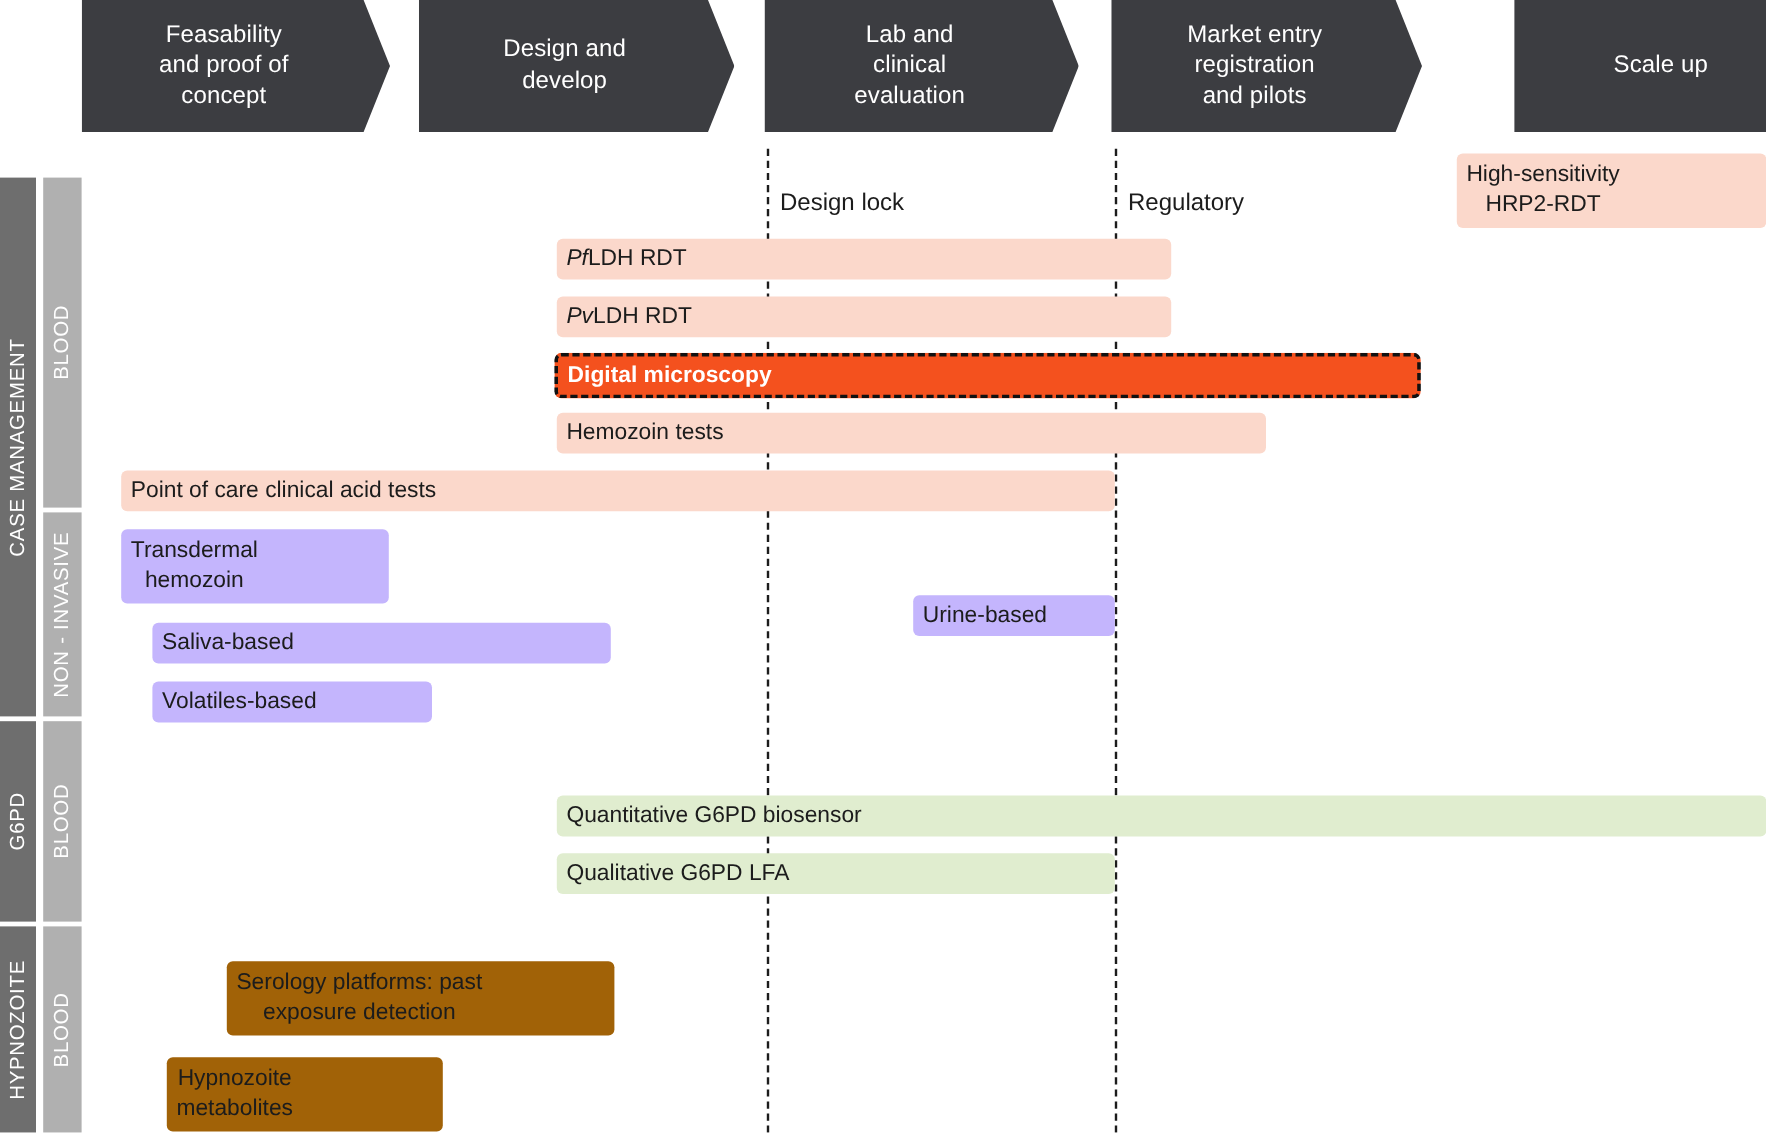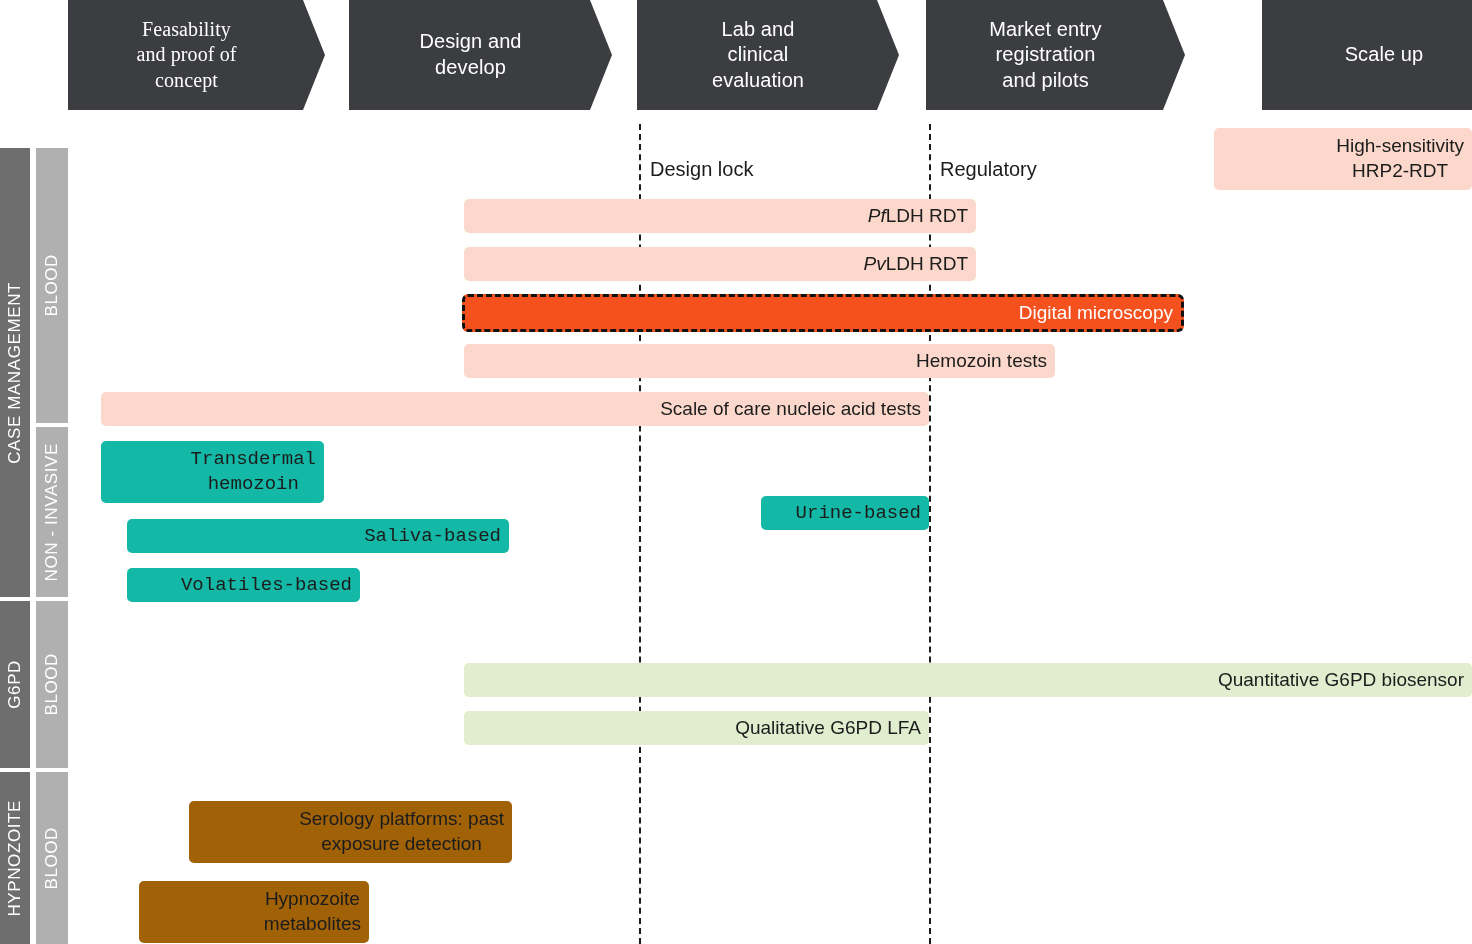--- a/index.html
+++ b/index.html
@@ -89,47 +89,47 @@
     white-space: nowrap;
     margin-top: 26px;
   }
 
   
   .bar {
     position: absolute;
     border-radius: 5px;
     display: flex;
     align-items: center;
-    justify-content: flex-end;
+    justify-content: flex-start;
     text-align: center;
     font-size: 19px;
     color: #1c1c1c;
     line-height: 1.3;
     white-space: pre-line;
     padding: 0 8px;
   }
   .bar.blood   { background: #fbd8cb; }
-  .bar.nonin   { background: #14b8a6; font-family: Liberation Mono, monospace; }
+  .bar.nonin   { background: #c4b5fd; }
   .bar.g6pd    { background: #e0edcf; margin-top: 16px; }
   .bar.hypno   { background: #a16207; }
   .bar.hl {
     background: #f4511e;
     color: #ffffff;
-    font-weight: normal;
+    font-weight: bold;
     border: 3px dashed #111111;
     border-radius: 6px;
   }
   .bar em { font-style: italic; }
 </style>
 </head>
 <body>
 
 <div id="root">
 
-  <div class="phase arrow" style="left:68px; width:257px;font-family:Liberation Serif, serif;">
+  <div class="phase arrow" style="left:68px; width:257px;">
     <span>Feasability
 and proof of
 concept</span>
   </div>
   <div class="phase arrow" style="left:349px; width:263px;">
     <span>Design and
 develop</span>
   </div>
   <div class="phase arrow" style="left:637px; width:262px;">
     <span>Lab and
@@ -189,21 +189,21 @@
 
   <div class="bar hl" style="left:462px; top:294px; width:722px; height:38px;">
     <span>Digital microscopy</span>
   </div>
 
   <div class="bar blood" style="left:464px; top:344px; width:591px; height:34px;">
     <span>Hemozoin tests</span>
   </div>
 
   <div class="bar blood" style="left:101px; top:392px; width:828px; height:34px;">
-    <span>Scale of care nucleic acid tests</span>
+    <span>Point of care clinical acid tests</span>
   </div>
 
   <div class="bar nonin" style="left:101px; top:441px; width:223px; height:62px;">
     <span>Transdermal
 hemozoin</span>
   </div>
 
   <div class="bar nonin" style="left:761px; top:496px; width:168px; height:34px;">
     <span>Urine-based</span>
   </div>

